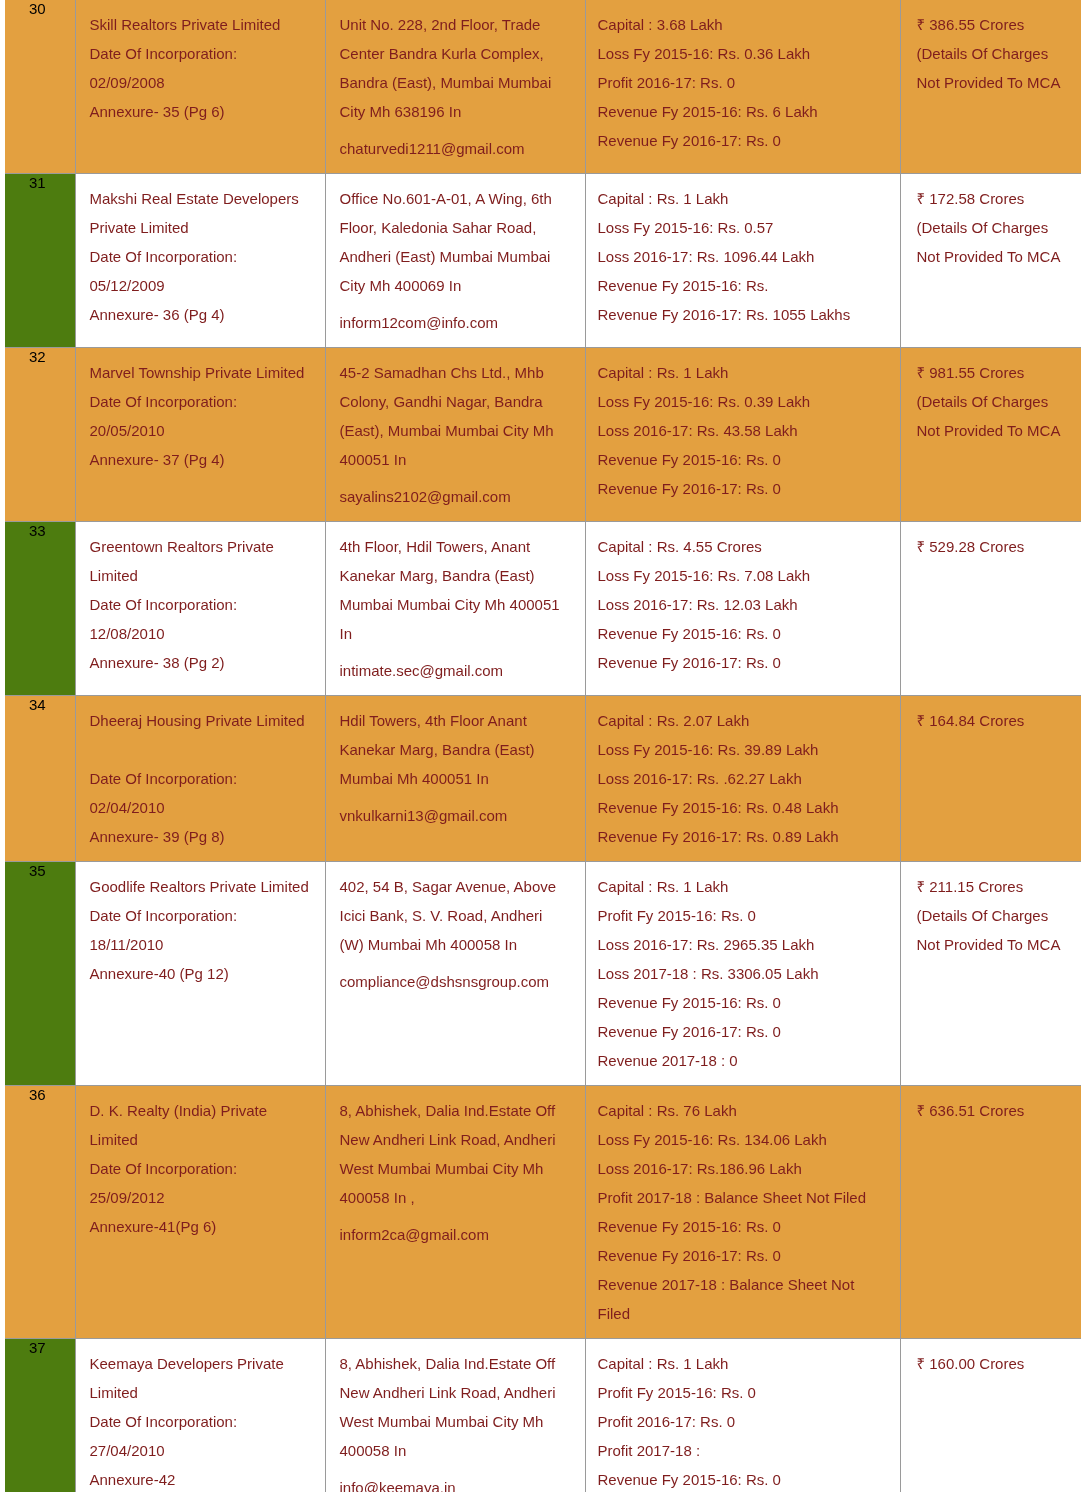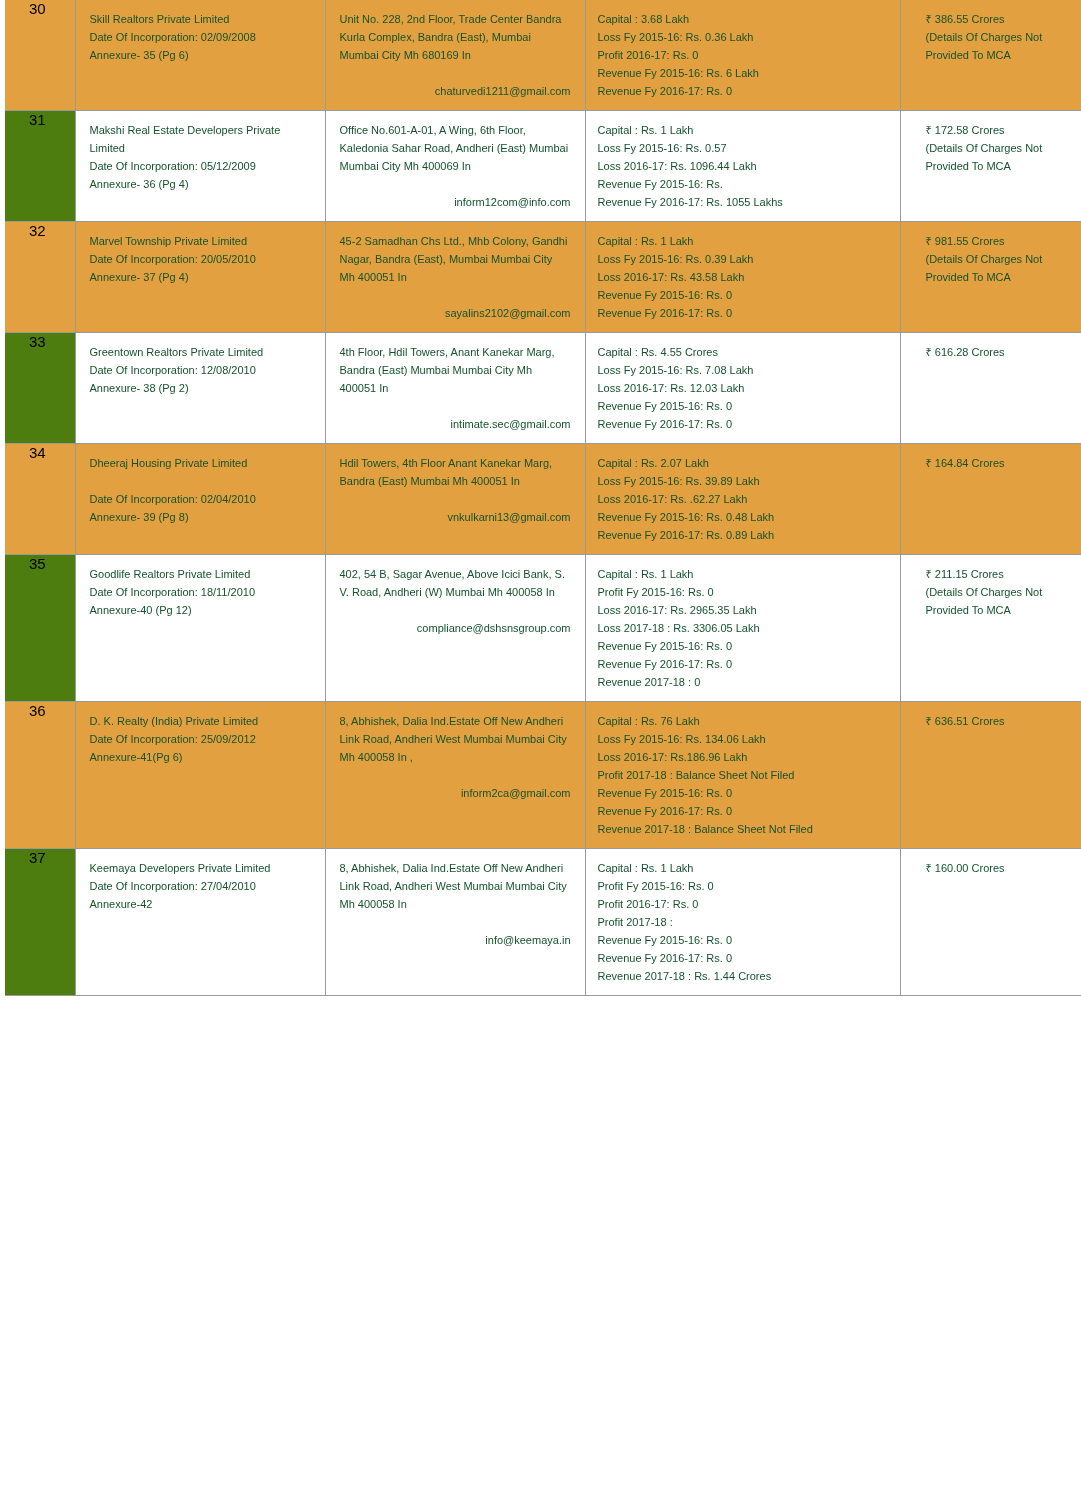--- a/index.html
+++ b/index.html
@@ -46,46 +46,45 @@
     border-right: 1px solid #9a9a9a;
   }
   tr.shaded td {
     background: #e3a040;
   }
   tr.plain td:not(.sn-cell) {
     background: #ffffff;
   }
   .cell-inner {
     padding: 10px 14px 10px 14px;
-    font-size: 11px;
-    line-height: 18px;
-    color: #14532d;
+    font-size: 15px;
+    line-height: 29px;
+    color: #7f1d1d;
     white-space: pre-line;
     word-wrap: break-word;
   }
   td.charge-cell {
     vertical-align: middle;
     border-right: none;
   }
   td.charge-cell .cell-inner {
-    padding-left: 25px;
+    padding-left: 16px;
   }
   td.fin-cell .cell-inner {
     padding-left: 12px;
   }
   td.name-cell {
     vertical-align: middle;
   }
   td.addr-cell .cell-inner {
     padding-left: 14px;
   }
   .email {
     display: block;
-    margin-top: 18px;
-    text-align: right;
+    margin-top: 8px;
   }
   tr.first-row td {
     border-top: none;
   }
   .left-edge {
     position: absolute;
     left: 0;
     top: 0;
     width: 5px;
     height: 1492px;
@@ -108,21 +107,21 @@
     <tbody>
 
       <tr class="shaded first-row">
         <td class="sn-cell">30</td>
         <td class="name-cell">
           <div class="cell-inner">Skill Realtors Private Limited
 Date Of Incorporation: 02/09/2008
 Annexure- 35 (Pg 6)</div>
         </td>
         <td class="addr-cell">
-          <div class="cell-inner"><span>Unit No. 228, 2nd Floor, Trade Center Bandra Kurla Complex, Bandra (East), Mumbai Mumbai City Mh 680169 In</span><span class="email">chaturvedi1211@gmail.com</span></div>
+          <div class="cell-inner"><span>Unit No. 228, 2nd Floor, Trade Center Bandra Kurla Complex, Bandra (East), Mumbai Mumbai City Mh 638196 In</span><span class="email">chaturvedi1211@gmail.com</span></div>
         </td>
         <td class="fin-cell">
           <div class="cell-inner">Capital : 3.68 Lakh
 Loss Fy 2015-16: Rs. 0.36 Lakh
 Profit 2016-17: Rs. 0
 Revenue Fy 2015-16: Rs. 6 Lakh
 Revenue Fy 2016-17: Rs. 0</div>
         </td>
         <td class="charge-cell">
           <div class="cell-inner">₹ 386.55 Crores
@@ -187,21 +186,21 @@
           <div class="cell-inner"><span>4th Floor, Hdil Towers, Anant Kanekar Marg, Bandra (East) Mumbai Mumbai City Mh 400051 In</span><span class="email">intimate.sec@gmail.com</span></div>
         </td>
         <td class="fin-cell">
           <div class="cell-inner">Capital : Rs. 4.55 Crores
 Loss Fy 2015-16: Rs. 7.08 Lakh
 Loss  2016-17: Rs.  12.03 Lakh
 Revenue Fy 2015-16: Rs. 0
 Revenue Fy 2016-17: Rs. 0</div>
         </td>
         <td class="charge-cell">
-          <div class="cell-inner">₹ 616.28 Crores</div>
+          <div class="cell-inner">₹ 529.28 Crores</div>
         </td>
       </tr>
 
       <tr class="shaded">
         <td class="sn-cell">34</td>
         <td class="name-cell">
           <div class="cell-inner">Dheeraj Housing Private Limited
 
 Date Of Incorporation: 02/04/2010
 Annexure- 39 (Pg 8)</div>

